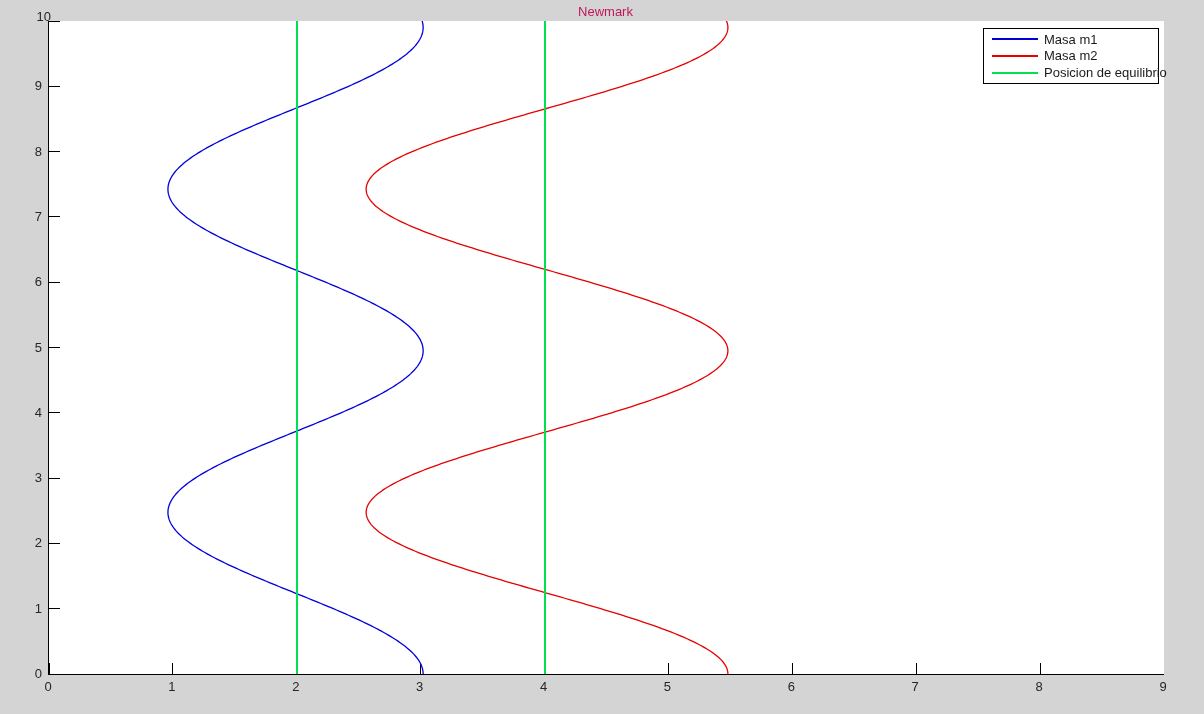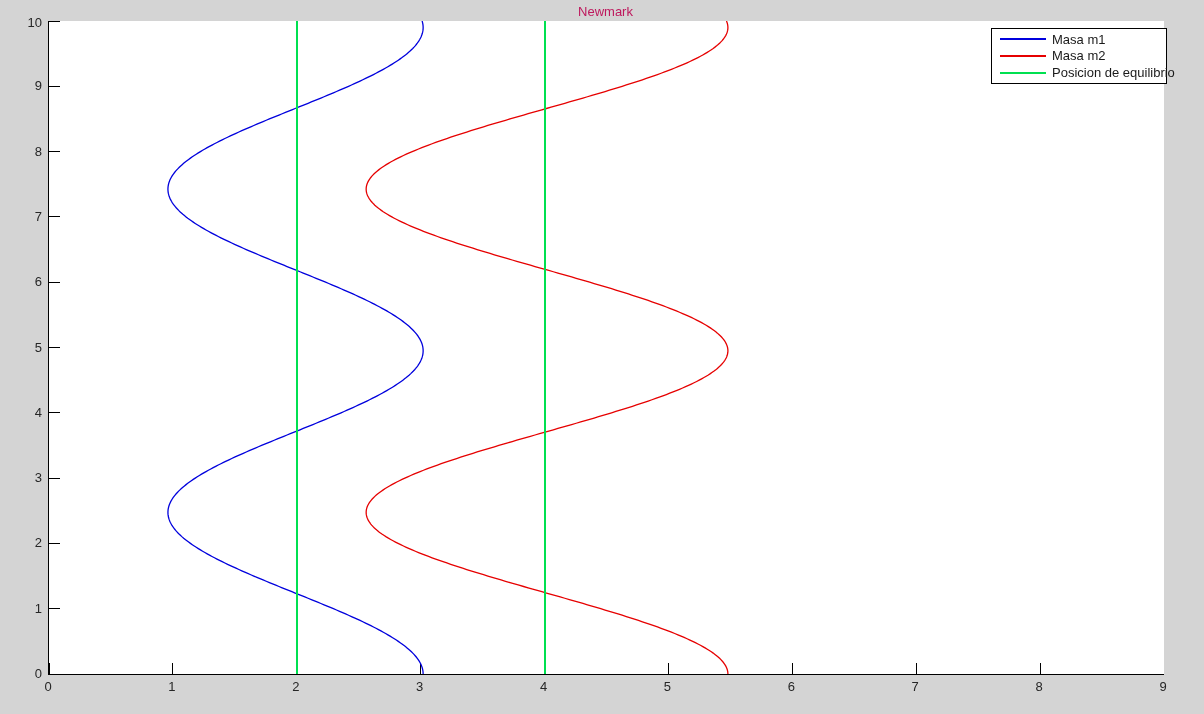--- a/index.html
+++ b/index.html
@@ -22,21 +22,20 @@
   }
   .plot-area svg { position: absolute; left: 0; top: 0; display: block; }
   .tick-label { position: absolute; font-size: 13px; color: #262626; line-height: 16px; }
   .x-tick-label { width: 40px; text-align: center; top: 679px; }
   .y-tick-label { width: 42px; text-align: right; left: 0px; height: 16px; }
   .legend {
     position: absolute; left: 983px; top: 28px; width: 176px; height: 56px;
     background: #ffffff; border: 1px solid #000; box-sizing: border-box;
     display: flex; flex-direction: column; justify-content: space-around;
     padding: 2px 0;
-    margin-left: 8px;
   }
   .legend-row { display: flex; align-items: center; padding-left: 8px; height: 16px; }
   .legend-line { width: 46px; height: 2px; margin-right: 6px; flex: none; }
   .legend-label { font-size: 13px; color: #1a1a1a; white-space: nowrap; }
 </style>
 </head>
 <body style="background: rgb(212, 212, 212);">
 
 <div class="figure">
   <div class="plot-title">Newmark</div>
@@ -87,21 +86,21 @@
       <div class="tick-label y-tick-label" style="top: 666px;">0</div>
       <div class="tick-label y-tick-label" style="top: 600.7px;">1</div>
       <div class="tick-label y-tick-label" style="top: 535.4px;">2</div>
       <div class="tick-label y-tick-label" style="top: 470.1px;">3</div>
       <div class="tick-label y-tick-label" style="top: 404.8px;">4</div>
       <div class="tick-label y-tick-label" style="top: 339.5px;">5</div>
       <div class="tick-label y-tick-label" style="top: 274.2px;">6</div>
       <div class="tick-label y-tick-label" style="top: 208.9px;">7</div>
       <div class="tick-label y-tick-label" style="top: 143.6px;">8</div>
       <div class="tick-label y-tick-label" style="top: 78.3px;">9</div>
-      <div class="tick-label y-tick-label" style="top: 15px;">10</div>
+      <div class="tick-label y-tick-label" style="top: 9px; padding-left: 9px;">10</div>
     </div>
 
   <div class="legend" id="legend">
       <div class="legend-row">
         <span class="legend-line" style="background: rgb(0, 0, 221);"></span>
         <span class="legend-label">Masa m1</span>
       </div>
       <div class="legend-row">
         <span class="legend-line" style="background: rgb(230, 0, 0);"></span>
         <span class="legend-label">Masa m2</span>

